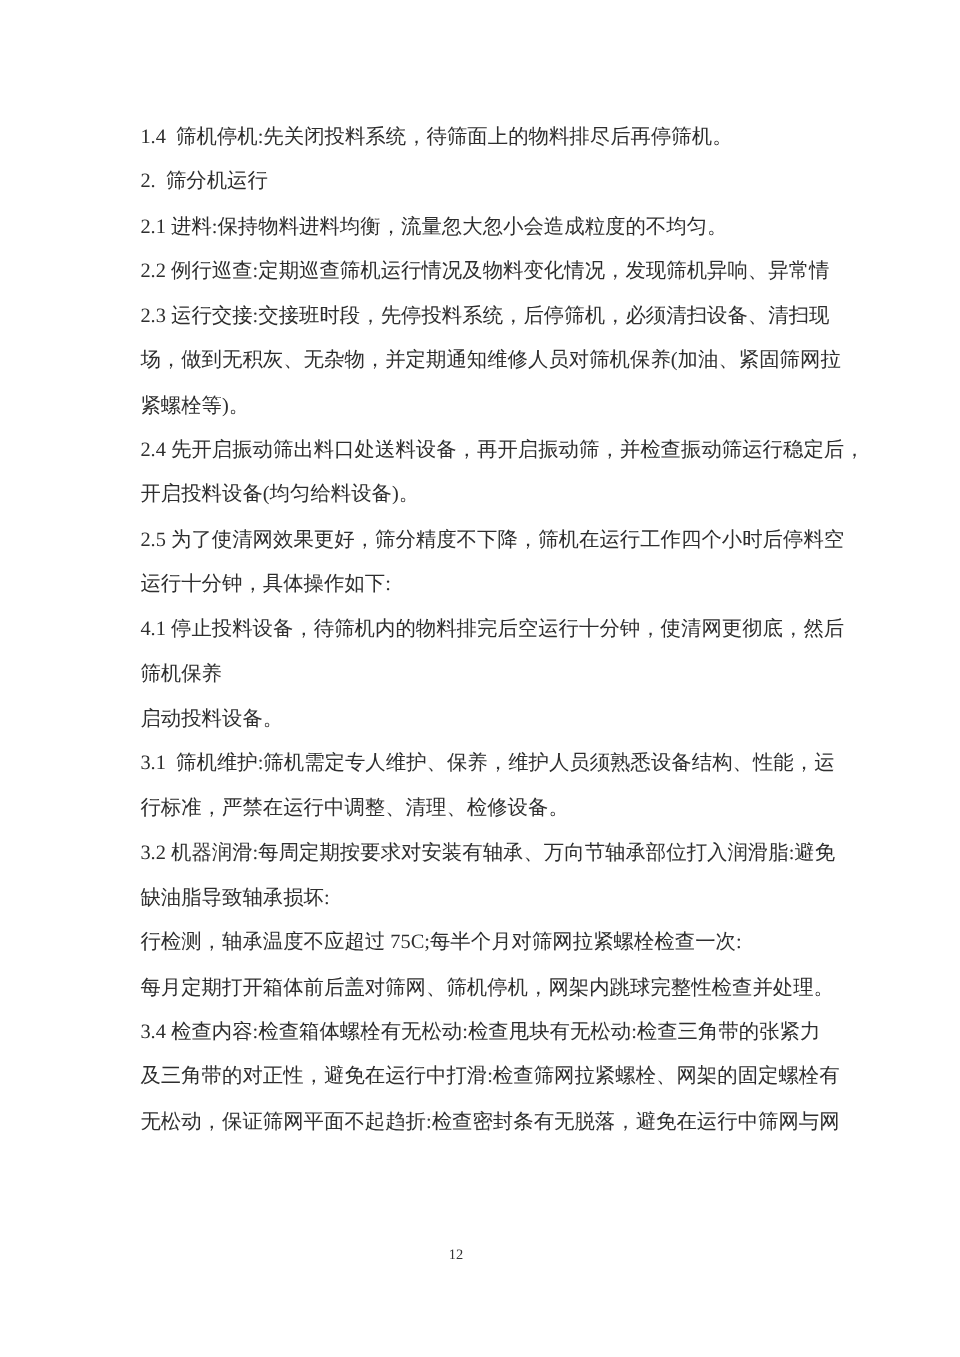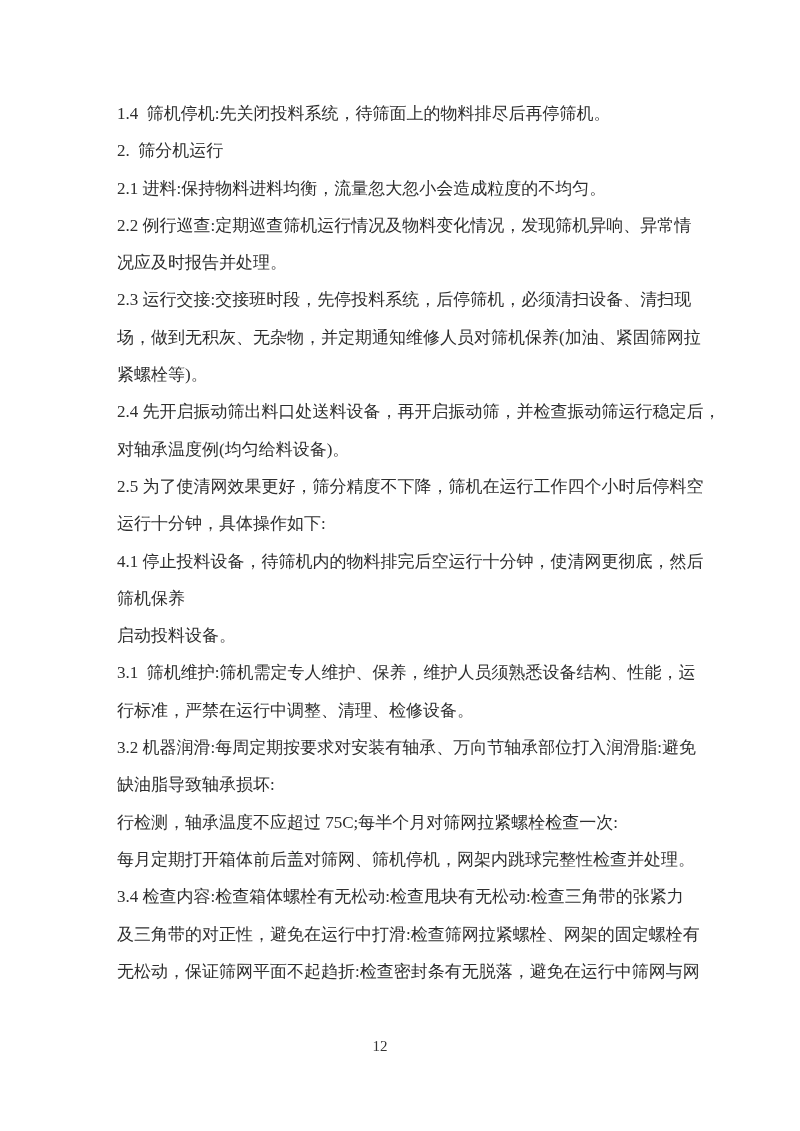--- a/index.html
+++ b/index.html
@@ -29,40 +29,39 @@
     white-space: pre;
     color: #2e2e2e;
     letter-spacing: 0px;
   }
   .page-number {
     position: absolute;
     left: 0;
     top: 1038px;
     width: 100%;
     text-align: center;
-    font-size: 15px;
+    font-size: 12px;
     color: #333333;
     font-family: "Liberation Serif", "DejaVu Serif", serif;
   }
 </style>
 </head>
 <body>
 
 <div class="doc-page">
   <div class="text-block">
       <div class="line">1.4  筛机停机:先关闭投料系统，待筛面上的物料排尽后再停筛机。</div>
       <div class="line">2.  筛分机运行</div>
       <div class="line">2.1 进料:保持物料进料均衡，流量忽大忽小会造成粒度的不均匀。</div>
       <div class="line">2.2 例行巡查:定期巡查筛机运行情况及物料变化情况，发现筛机异响、异常情</div>
-      <div class="line">况应及时报告并处理。</div>
       <div class="line">2.3 运行交接:交接班时段，先停投料系统，后停筛机，必须清扫设备、清扫现</div>
       <div class="line">场，做到无积灰、无杂物，并定期通知维修人员对筛机保养(加油、紧固筛网拉</div>
       <div class="line">紧螺栓等)。</div>
       <div class="line">2.4 先开启振动筛出料口处送料设备，再开启振动筛，并检查振动筛运行稳定后，</div>
-      <div class="line">对轴承温度例(均匀给料设备)。</div>
+      <div class="line">开启投料设备(均匀给料设备)。</div>
       <div class="line">2.5 为了使清网效果更好，筛分精度不下降，筛机在运行工作四个小时后停料空</div>
       <div class="line">运行十分钟，具体操作如下:</div>
       <div class="line">4.1 停止投料设备，待筛机内的物料排完后空运行十分钟，使清网更彻底，然后</div>
       <div class="line">筛机保养</div>
       <div class="line">启动投料设备。</div>
       <div class="line">3.1  筛机维护:筛机需定专人维护、保养，维护人员须熟悉设备结构、性能，运</div>
       <div class="line">行标准，严禁在运行中调整、清理、检修设备。</div>
       <div class="line">3.2 机器润滑:每周定期按要求对安装有轴承、万向节轴承部位打入润滑脂:避免</div>
       <div class="line">缺油脂导致轴承损坏:</div>
       <div class="line">行检测，轴承温度不应超过 75C;每半个月对筛网拉紧螺栓检查一次:</div>

